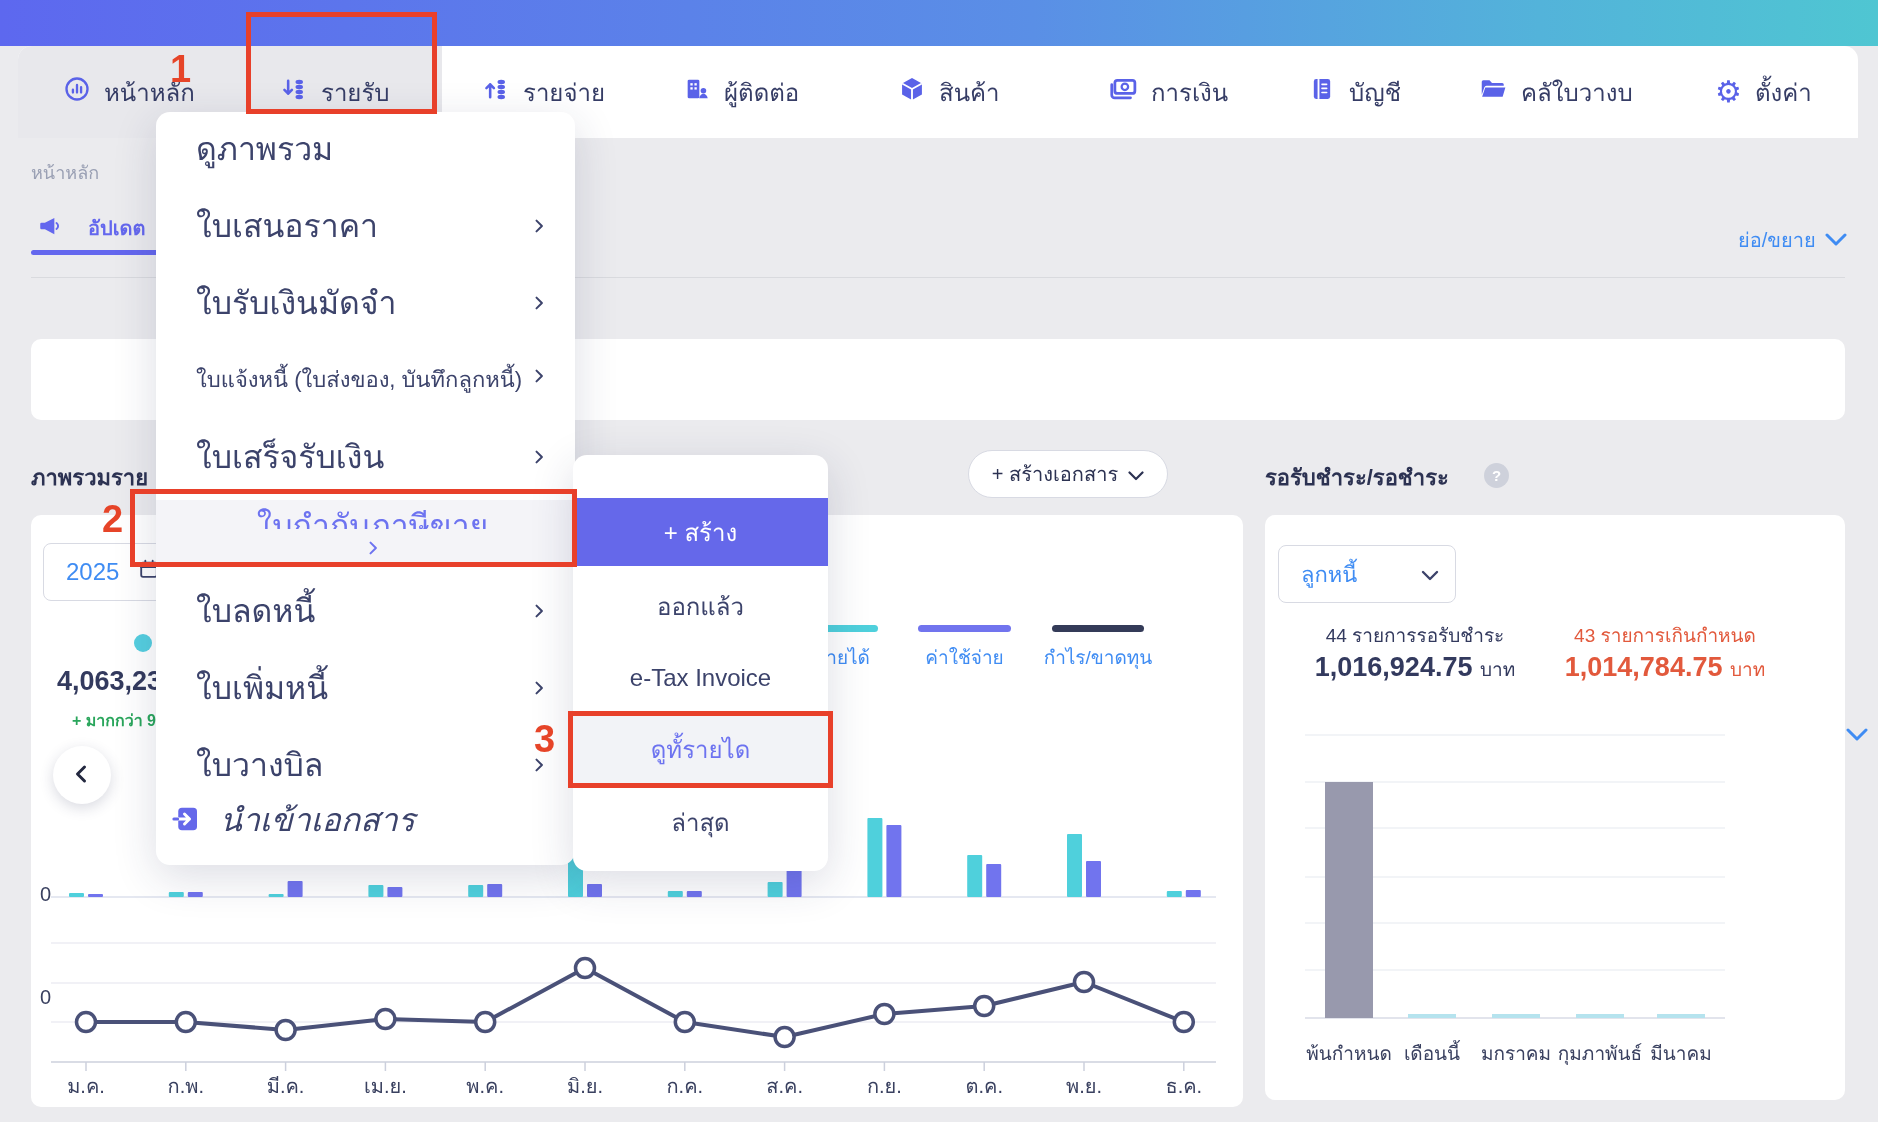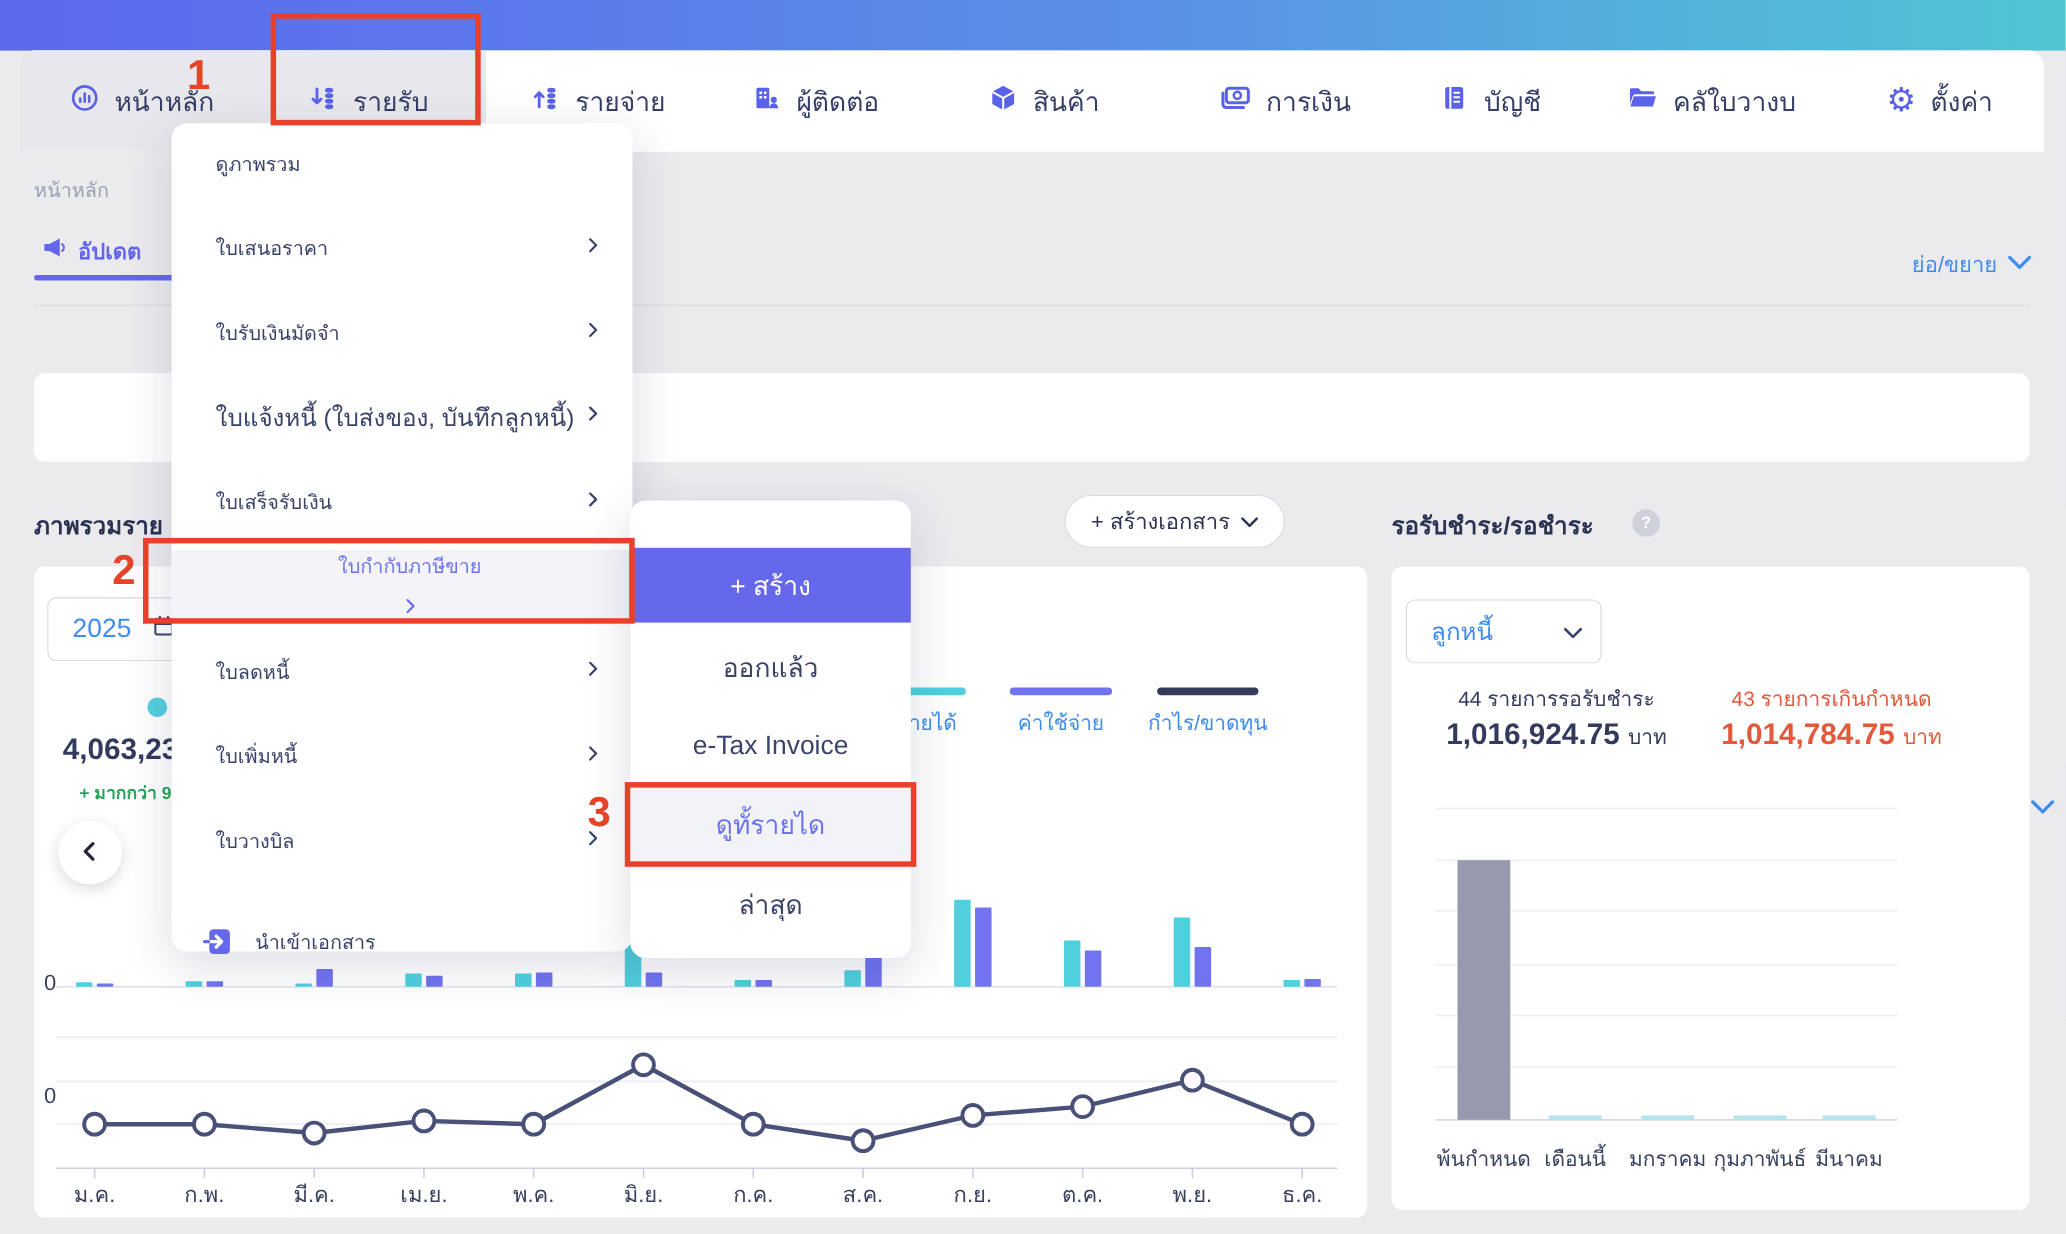--- a/index.html
+++ b/index.html
@@ -15,21 +15,21 @@
   .navbar { position:absolute; left:18px; top:46px; width:1840px; height:92px; background:#ffffff;
     border-radius:14px 14px 0 0; }
   .nav-grayzone { position:absolute; left:0; top:0; width:424px; height:92px; background:#e8e8ec; border-radius:14px 0 0 0; }
   .nav-item { position:absolute; top:0; height:92px; display:flex; align-items:center; gap:13px;
     font-size:24px; color:#363d66; font-weight:500; cursor:pointer; }
   .nav-item svg { flex:0 0 auto; }
   .gear-glyph { font-size:30px; color:#5a62e8; line-height:1; }
 
   
   .breadcrumb { position:absolute; left:31px; top:158px; font-size:18px; color:#9aa0b4; }
-  .update-tab { position:absolute; left:37px; top:212px; display:flex; align-items:center; gap:8px;
+  .update-tab { position:absolute; left:37px; top:212px; display:flex; align-items:center; gap:25px;
     font-size:20px; font-weight:700; color:#6467ee; }
   .tab-underline { position:absolute; left:31px; top:250px; width:154px; height:5px; background:#6467ee; border-radius:3px; }
   .row-divider { position:absolute; left:31px; top:277px; width:1814px; height:1px; background:#d9dade; }
   .collapse-top { position:absolute; left:1738px; top:224px; display:flex; align-items:center; gap:9px;
     font-size:20px; color:#3f8cf3; cursor:pointer; }
 
   
   .update-card { position:absolute; left:31px; top:339px; width:1814px; height:81px; background:#fff; border-radius:10px; }
   .smart-button { position:absolute; left:53px; top:356px; width:170px; height:48px; border-radius:10px;
     background:linear-gradient(100deg,#8279f2,#5e66e9); color:#fff; font-weight:700; font-size:22px;
@@ -75,21 +75,21 @@
   .stat-amount-orange { position:absolute; left:1540px; top:652px; width:250px; text-align:center; font-size:27px; font-weight:700; color:#e2593c; }
   .baht { font-size:19px; font-weight:400; }
 
   svg text { font-family:"Liberation Sans","DejaVu Sans",sans-serif; }
   .chart-svg { position:absolute; }
 
   
   .dropdown { position:absolute; left:156px; top:112px; width:419px; height:753px; background:#fff; border-radius:14px;
     box-shadow:0 12px 44px rgba(40,44,90,.16); z-index:10; }
   .menu-row { position:absolute; left:0; width:419px; height:66px; display:flex; align-items:center;
-    padding:0 26px 0 40px; font-size:18px; color:#3c436b; cursor:pointer; }
+    padding:0 26px 0 40px; font-size:32px; color:#3c436b; cursor:pointer; }
   .menu-row .mlabel { flex:1; white-space:nowrap; overflow:hidden; }
   .menu-row.highlight { background:#f4f4f8; color:#6d73f0;flex-direction:column; }
   .menu-row .import-wrap { margin-right:18px; display:flex; align-items:center; }
 
   
   .submenu { position:absolute; left:573px; top:455px; width:255px; height:416px; background:#fff; border-radius:14px;
     box-shadow:0 12px 44px rgba(40,44,90,.16); z-index:11; }
   .submenu-banner { position:absolute; left:0; top:43px; width:255px; height:68px; background:#6568ea; color:#fff;
     font-size:24px; display:flex; align-items:center; justify-content:center; cursor:pointer; }
   .submenu-row { position:absolute; left:0; width:255px; height:62px; display:flex; align-items:center; justify-content:center;
@@ -464,21 +464,21 @@
       <span><svg width="20" height="20" viewBox="0 0 24 24" fill="none">
             <path d="M9 5.5l6.5 6.5L9 18.5" stroke="#3c436b" stroke-width="2.4" stroke-linecap="round" stroke-linejoin="round"></path>
           </svg></span>
     </div>
     <div class="menu-row" style="top:619px;">
       <span class="mlabel">ใบวางบิล</span>
       <span><svg width="20" height="20" viewBox="0 0 24 24" fill="none">
             <path d="M9 5.5l6.5 6.5L9 18.5" stroke="#3c436b" stroke-width="2.4" stroke-linecap="round" stroke-linejoin="round"></path>
           </svg></span>
     </div>
-    <div class="menu-row" style="top:711px;padding-left:28px;">
+    <div class="menu-row" style="top:674px;padding-left:16px;font-style:italic;">
       <span class="import-wrap">
         <svg width="30" height="30" viewBox="0 0 24 24" fill="none">
             <rect x="5" y="3" width="15" height="18" rx="3" fill="#6568ea"></rect>
             <path d="M1.5 12h12.5m0 0l-4-4m4 4l-4 4" stroke="#fff" stroke-width="2.4" stroke-linecap="round" stroke-linejoin="round"></path>
             <path d="M1.5 12h3" stroke="#6568ea" stroke-width="2.4" stroke-linecap="round"></path>
           </svg>
       </span>
       <span class="mlabel">นำเข้าเอกสาร</span>
     </div>
   </div>

